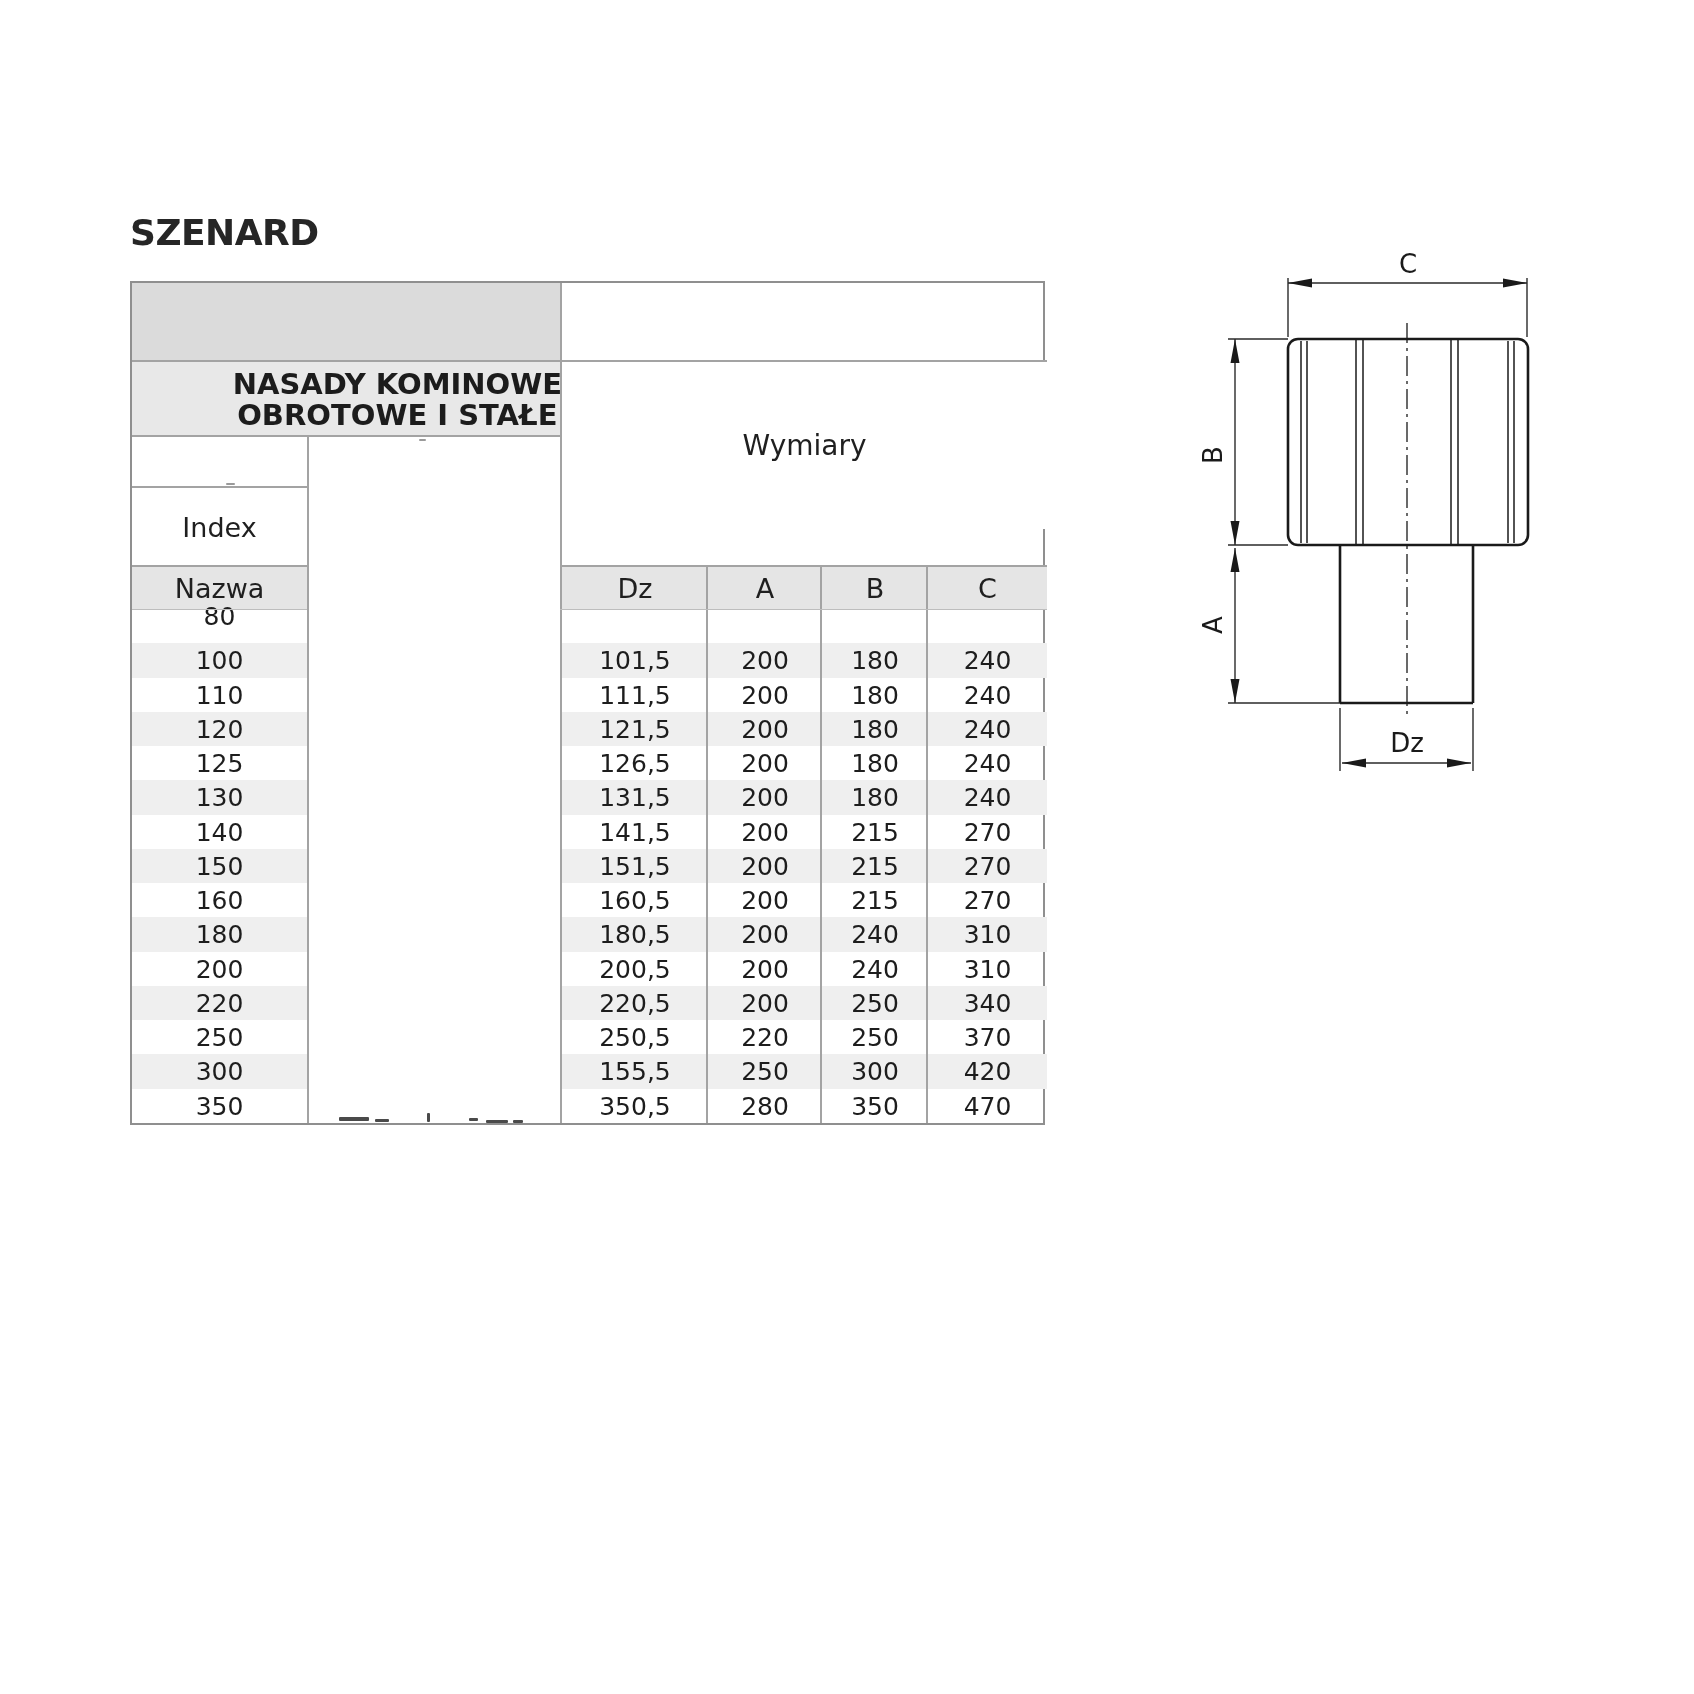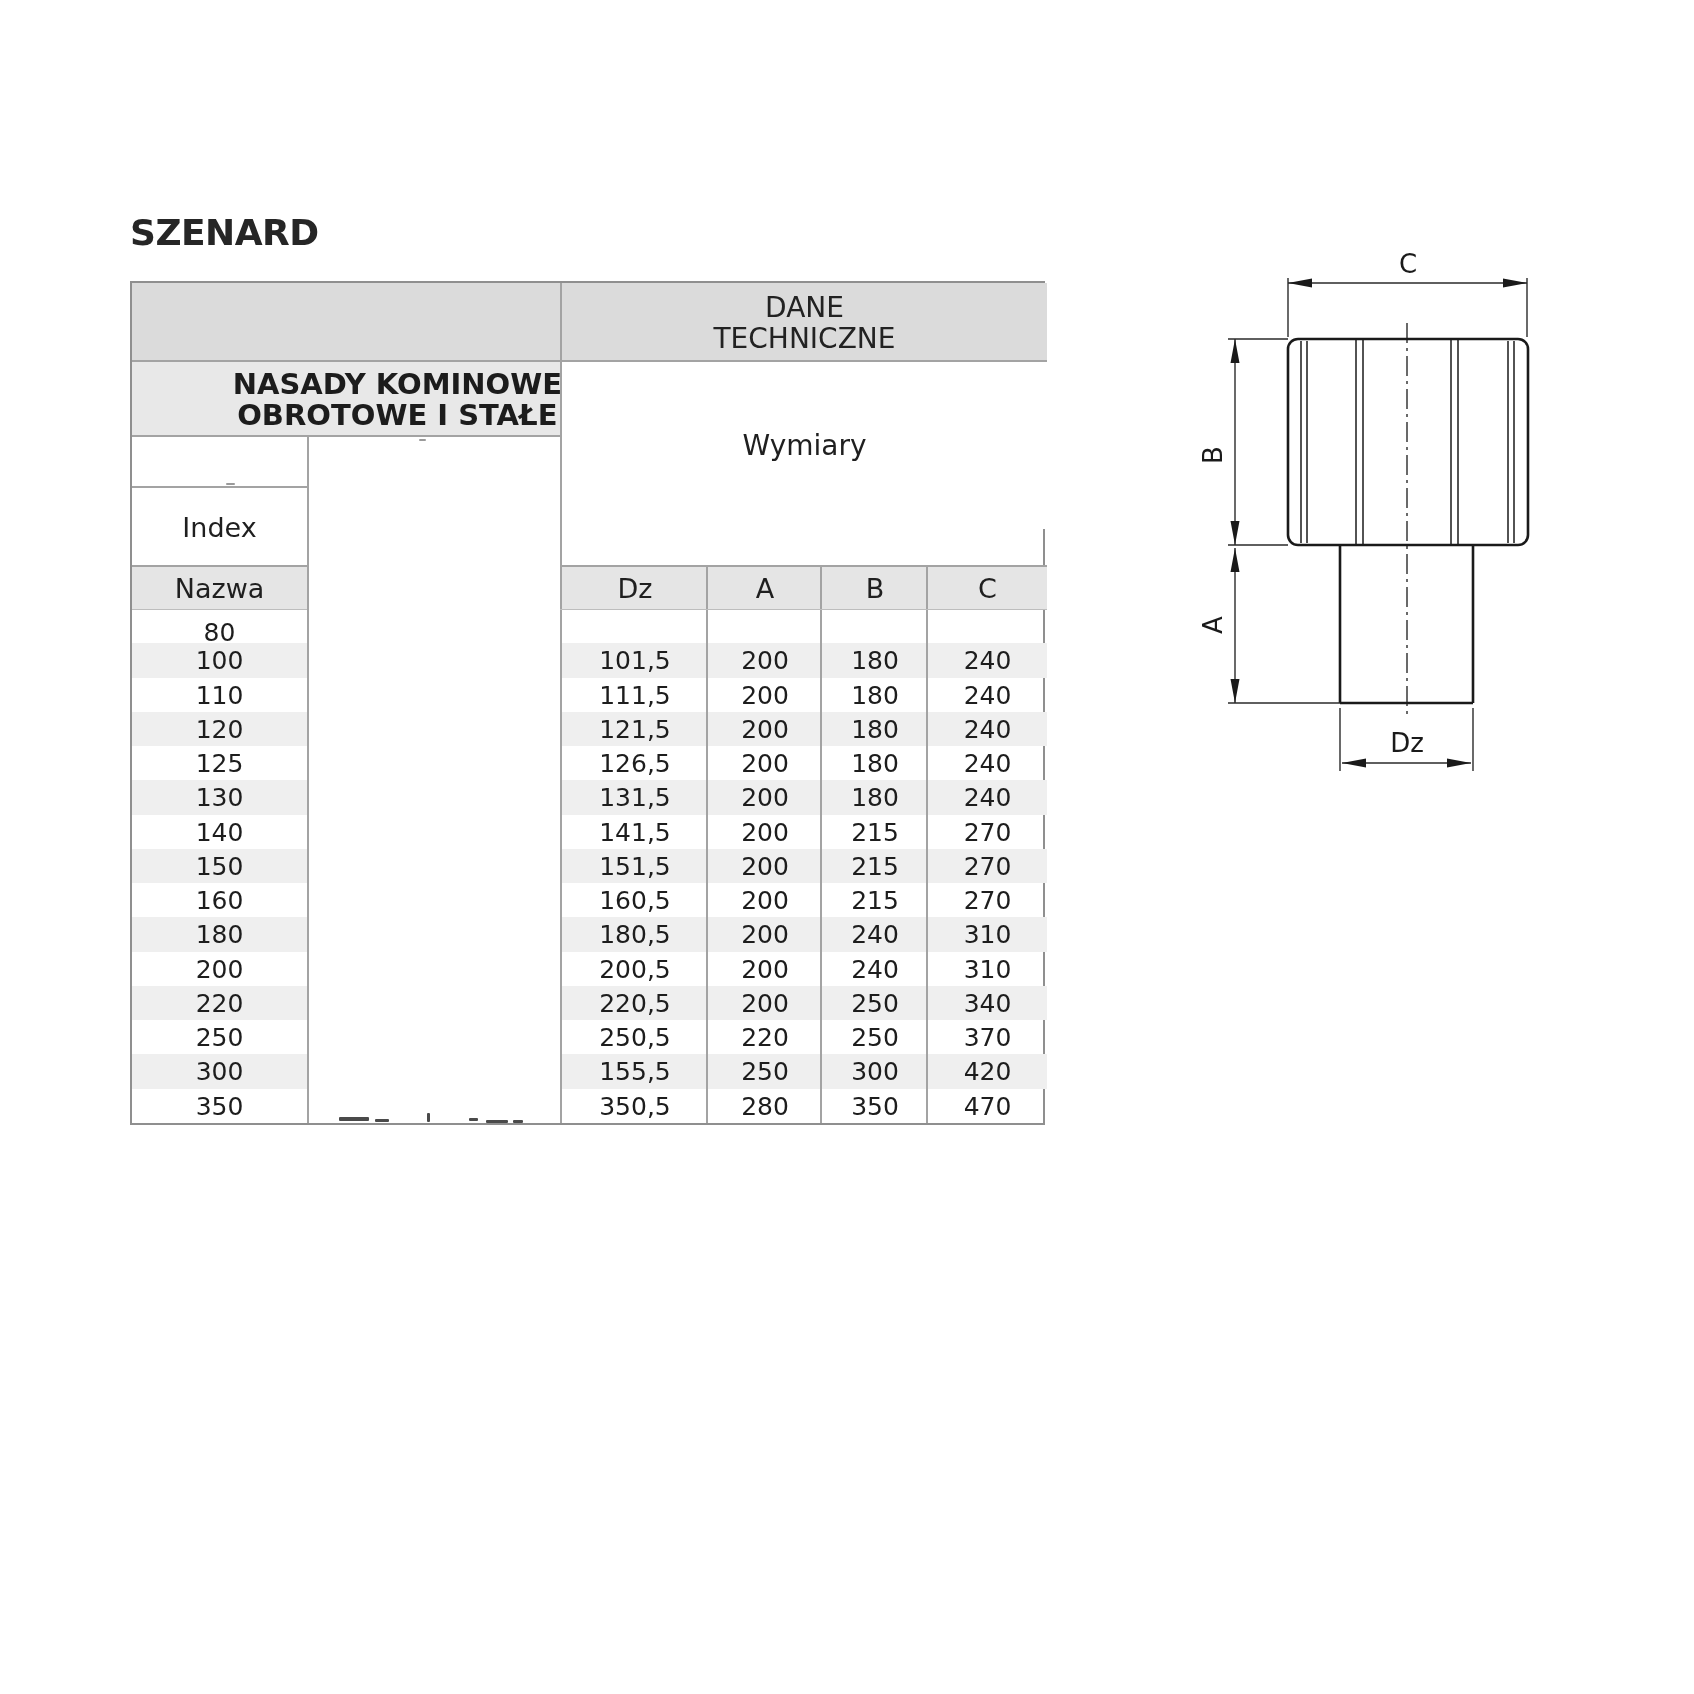--- a/index.html
+++ b/index.html
@@ -34,26 +34,20 @@
 </head>
 <body>
 
 <div class="page">
 
   <div class="title">SZENARD</div>
 
   <div class="tbl">
 
     <div class="abs cell bg-h1" style="left:0;top:0;width:430px;height:79px;"></div>
-    <div class="abs cell bg-h1 t-dane" style="left:430px;top:0;width:485px;height:79px;">
-      <div>
-        <div>DANE</div>
-        <div>TECHNICZNE</div>
-      </div>
-    </div>
 
     <div class="abs cell bg-h2 t-nasady" style="left:0;top:79px;width:430px;height:75px;">
       <div>
         <div>NASADY KOMINOWE</div>
         <div>OBROTOWE I STAŁE</div>
       </div>
     </div>
 
     <div class="abs cell t-wym" style="left:430px;top:79px;width:485px;height:167px;background:#fff;">
       <span>Wymiary</span>
@@ -80,21 +74,21 @@
 
     <div class="abs cell bg-h3 t-side" style="left:0;top:284px;width:175px;height:42px;">
       <span>Nazwa</span>
     </div>
     <div class="abs cell bg-h3 t-col" style="left:430px;top:284px;width:146px;height:42px;">Dz</div>
     <div class="abs cell bg-h3 t-col" style="left:576px;top:284px;width:114px;height:42px;">A</div>
     <div class="abs cell bg-h3 t-col" style="left:690px;top:284px;width:106px;height:42px;">B</div>
     <div class="abs cell bg-h3 t-col" style="left:796px;top:284px;width:119px;height:42px;">C</div>
 
     <div id="rows-host">
-        <div class="abs cell t-num" style="left:0;top:332px;width:175px;height:34px;">80</div>
+        <div class="abs cell t-num" style="left:0;top:316px;width:175px;height:34px;">80</div>
         <div class="abs" style="left:430px;top:326px;width:485px;height:34px;">
           <div class="abs cell t-num" style="left:0px;top:0;width:146px;height:34px;"></div>
           <div class="abs cell t-num" style="left:146px;top:0;width:114px;height:34px;"></div>
           <div class="abs cell t-num" style="left:260px;top:0;width:106px;height:34px;"></div>
           <div class="abs cell t-num" style="left:366px;top:0;width:119px;height:34px;"></div>
         </div>
         <div class="abs cell t-num alt" style="left:0;top:360px;width:175px;height:35px;">100</div>
         <div class="abs alt" style="left:430px;top:360px;width:485px;height:35px;">
           <div class="abs cell t-num" style="left:0px;top:0;width:146px;height:35px;">101,5</div>
           <div class="abs cell t-num" style="left:146px;top:0;width:114px;height:35px;">200</div>

